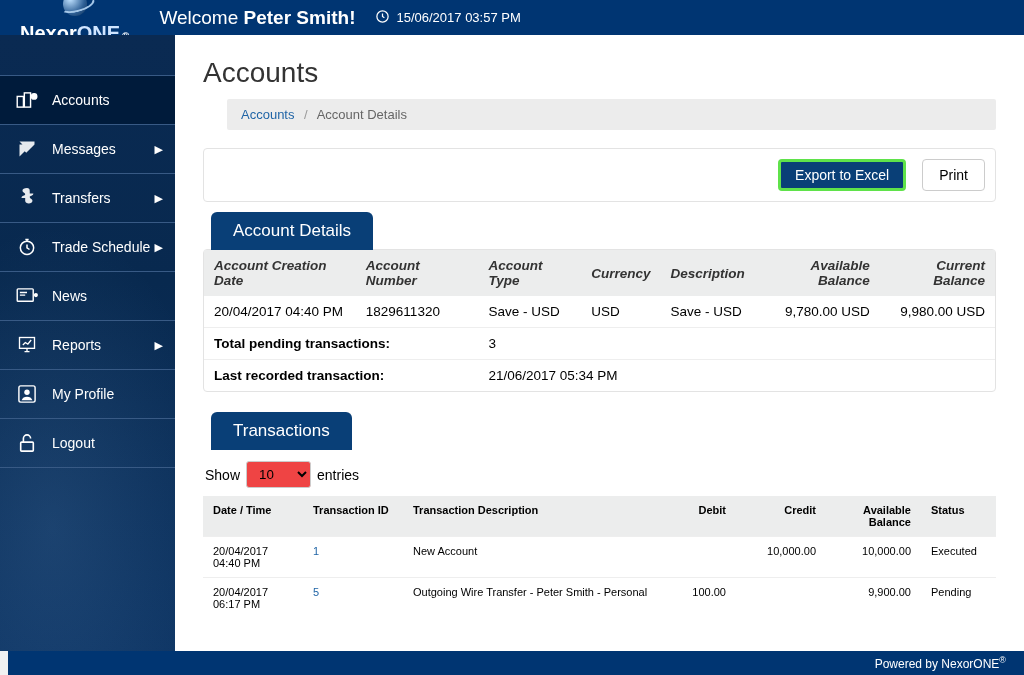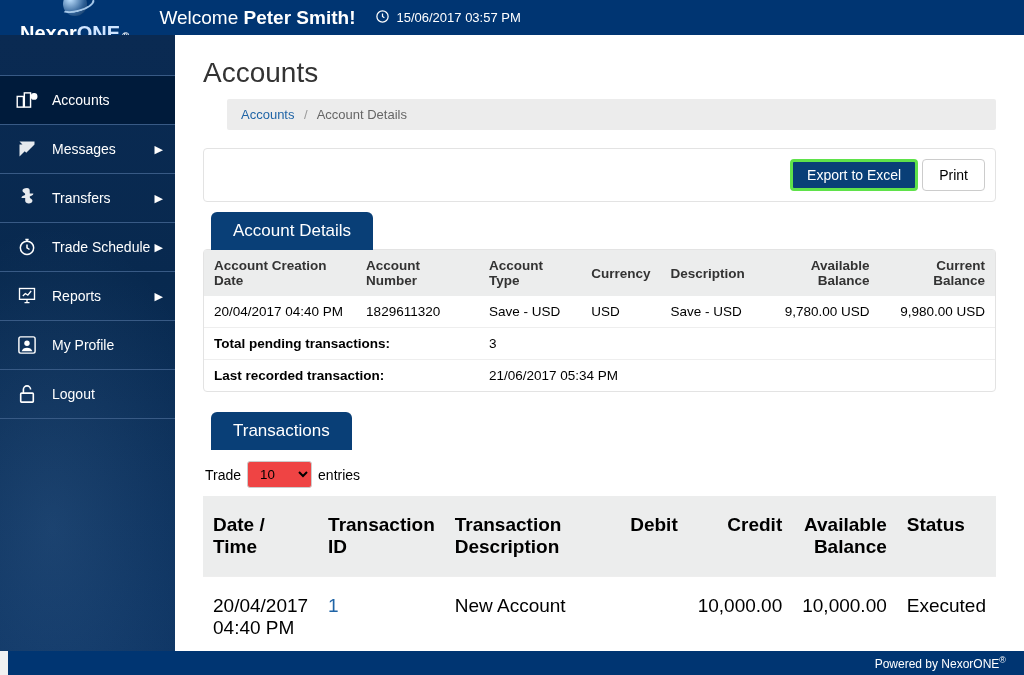--- a/index.html
+++ b/index.html
@@ -29,39 +29,39 @@
 .nav-chevron { position: absolute; right: 12px; font-size: 11px; }
 
 .main { flex: 1; background: #fff; overflow: auto; }
 .content { padding: 22px 28px 40px; }
 h1.page-title { font-size: 28px; font-weight: 300; color: #333; margin-bottom: 10px; }
 .breadcrumb { background: #ececec; padding: 8px 14px; border-radius: 2px; font-size: 13px; margin-bottom: 18px; margin-left: 24px; }
 .breadcrumb a { color: #1f64a6; text-decoration: none; }
 .breadcrumb .sep { color: #999; margin: 0 6px; }
 .breadcrumb .current { color: #666; }
 
-.action-bar { background: #fff; border: 1px solid #e3e3e3; border-radius: 4px; padding: 10px; display: flex; justify-content: flex-end; gap: 4px; margin-bottom: 10px; }
+.action-bar { background: #fff; border: 1px solid #e3e3e3; border-radius: 4px; padding: 10px; display: flex; justify-content: flex-end; gap: 16px; margin-bottom: 10px; }
 .btn { border: 1px solid #ccc; background: #fff; padding: 7px 16px; border-radius: 4px; font-size: 14px; cursor: pointer; }
 .btn.export { background: #093f77; color: #fff; border: 3px solid #5fe24a; padding: 5px 14px; }
 
 .panel-tab { display: inline-block; background: #093f77; color: #fff; padding: 9px 22px; border-radius: 6px 6px 0 0; font-size: 17px; margin-left: 8px; }
 .panel { border: 1px solid #e3e3e3; border-radius: 4px; background: #fff; margin-bottom: 20px; margin-top: -1px; }
 
 .details-table { width: 100%; border-collapse: collapse; }
 .details-table th, .details-table td { padding: 8px 10px; text-align: left; font-size: 13.5px; }
-.details-table th { background: #eceded; font-weight: bold; color: #333; }
+.details-table th { background: #eceded; font-weight: bold; color: #333; font-style: italic; }
 .details-table .num { text-align: right; }
 .summary-row td { border-top: 1px solid #eee; }
 .summary-row .label { font-weight: bold; }
 
 .trx-controls { padding: 12px 2px 8px; font-size: 14px; display: flex; align-items: center; gap: 6px; }
 .trx-controls select { border: 1px solid #ccc; border-radius: 3px; padding: 4px 20px 4px 8px; background: #ef4444; }
 
 .trx-table { width: 100%; border-collapse: collapse; }
-.trx-table th, .trx-table td { padding: 18px 10px; font-size: 19px; text-align: left; vertical-align: top; }
+.trx-table th, .trx-table td { padding: 8px 10px; font-size: 11px; text-align: left; vertical-align: top; }
 .trx-table th { background: #eceded; font-weight: bold; }
 .trx-table th.num, .trx-table td.num { text-align: right; }
 .trx-table tbody tr { border-top: 1px solid #eee; }
 .trx-table a { color: #1f64a6; text-decoration: none; }
 
 .footer { position: absolute; bottom: 0; left: 8px; right: 0; height: 24px; background: #003572; color: #fff; font-size: 12px; display: flex; align-items: center; justify-content: flex-end; padding: 0 18px; }
 .footer sup { font-size: 9px; }
 </style>
 </head>
 <body>
@@ -126,20 +126,30 @@
           <svg width="20" height="20" viewBox="0 0 24 24" fill="none" stroke="#fff" stroke-width="1.8">
               <circle cx="12" cy="13" r="8"></circle>
               <path d="M12 9v4l3 2M10 3h4M12 3v2"></path>
             </svg>
         </span>
         <span>Trade Schedule</span>
         <span class="nav-chevron">▶</span>
       </div>
       <div class="nav-item">
         <span class="nav-icon">
+          <svg width="22" height="16" viewBox="0 0 24 18" fill="none" stroke="#fff" stroke-width="1.6">
+              <rect x="1" y="1" width="18" height="14" rx="1"></rect>
+              <circle cx="22" cy="8" r="1.5" fill="#fff"></circle>
+              <path d="M4 5h8M4 8h6"></path>
+            </svg>
+        </span>
+        <span>News</span>
+      </div>
+      <div class="nav-item">
+        <span class="nav-icon">
           <svg width="20" height="18" viewBox="0 0 24 20" fill="none" stroke="#fff" stroke-width="1.6">
               <rect x="3" y="1" width="18" height="13"></rect>
               <path d="M7 10l3-3 3 2 4-5M9 18h6M12 14v4"></path>
             </svg>
         </span>
         <span>Reports</span>
         <span class="nav-chevron">▶</span>
       </div>
       <div class="nav-item">
         <span class="nav-icon">
@@ -213,21 +223,21 @@
             </tr>
           </tbody>
         </table>
       </div>
 
       
       <span class="panel-tab">Transactions</span>
       <div class="panel" style="border:none;">
 
         <div class="trx-controls">
-          <span>Trade</span>
+          <span>Show</span>
           <select>
             <option>10</option>
           </select>
           <span>entries</span>
         </div>
 
         <table class="trx-table">
           <thead>
             <tr>
               <th style="width:100px">Date / Time</th>

